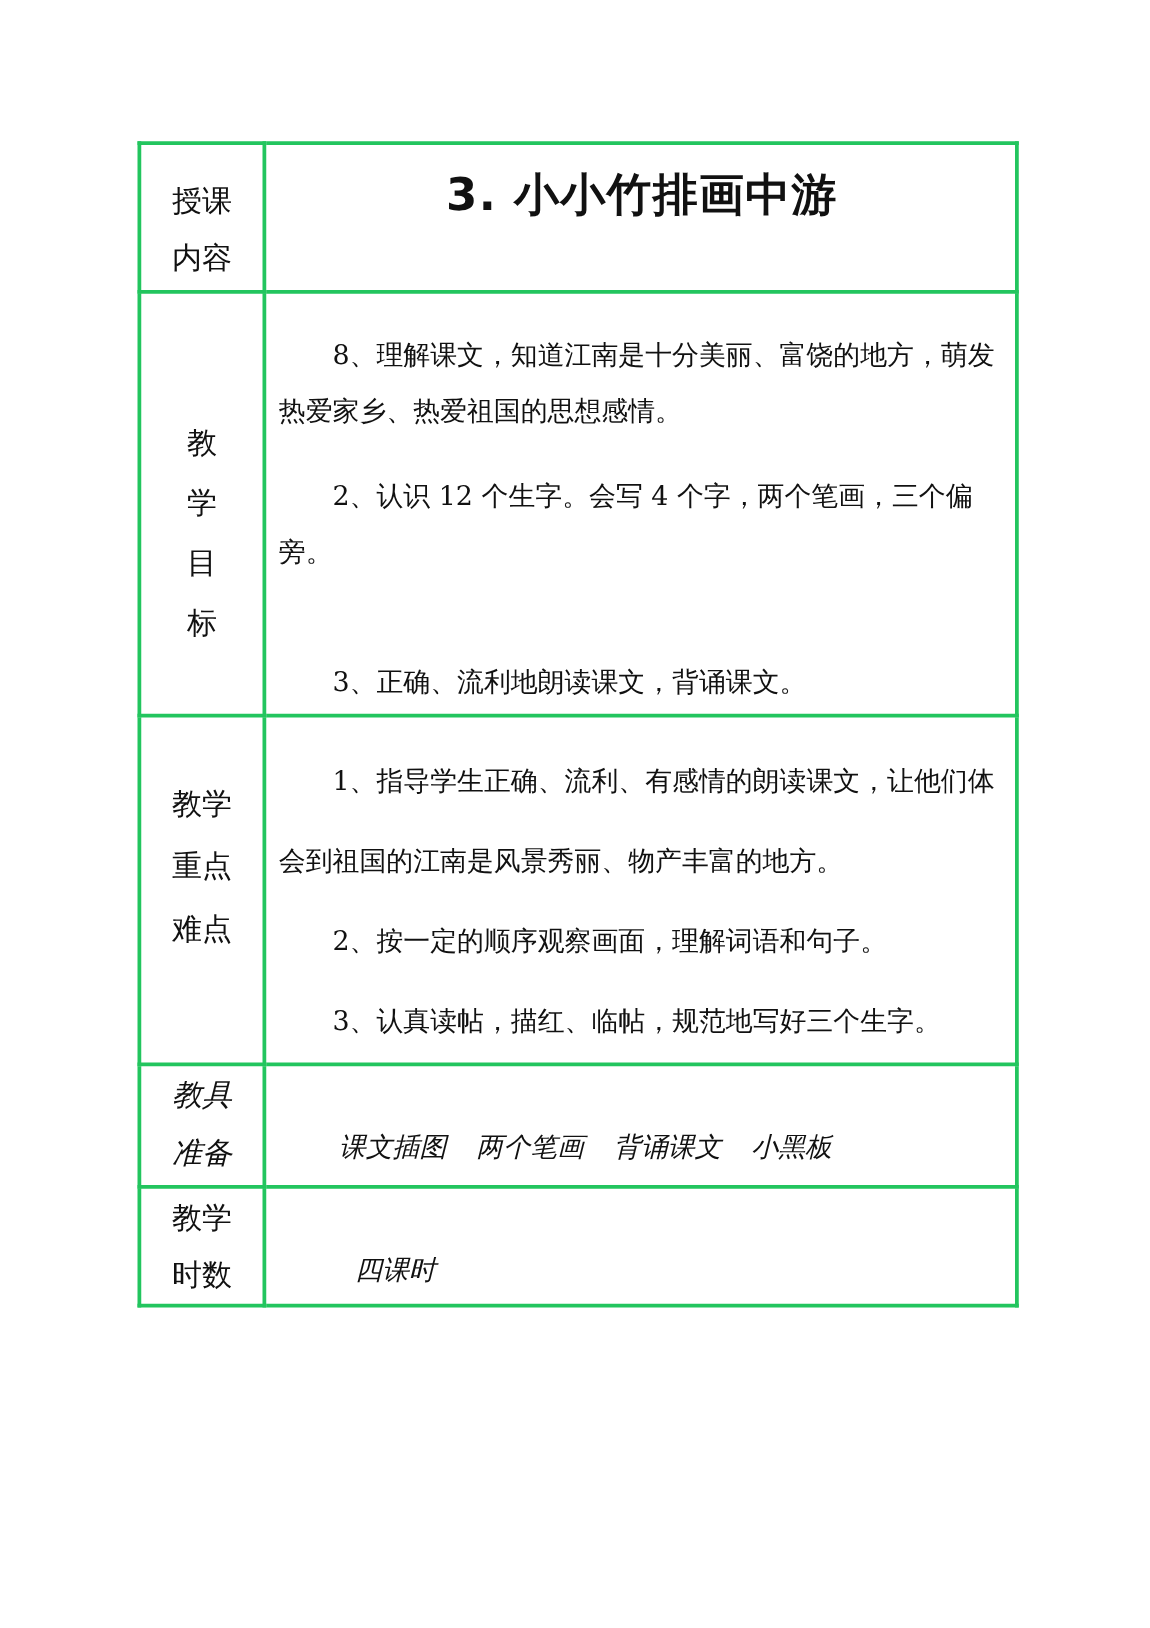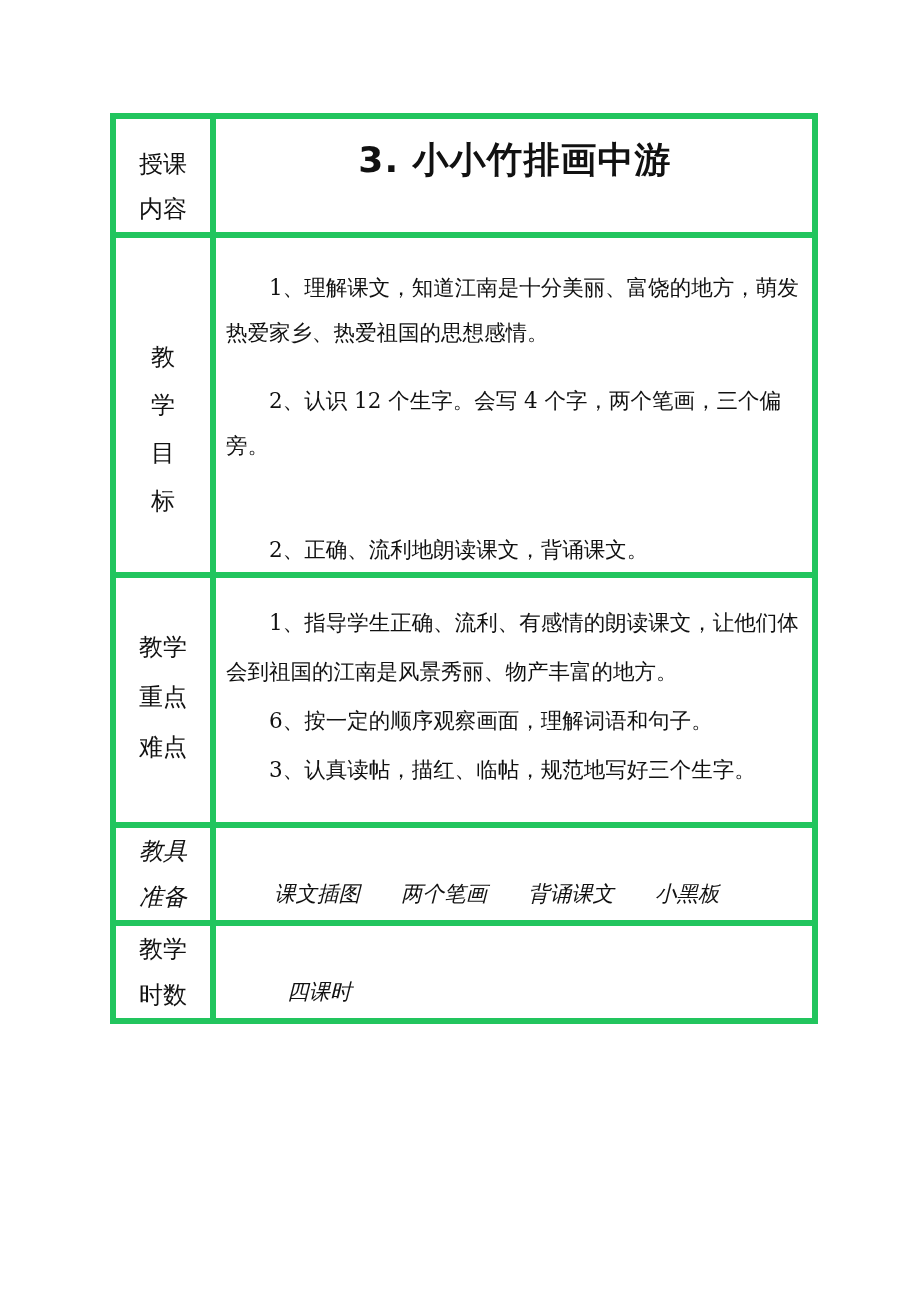--- a/index.html
+++ b/index.html
@@ -16,21 +16,21 @@
     left: 110px;
     top: 113px;
     width: 702px;
     border-collapse: collapse;
     table-layout: fixed;
   }
   col.c1 { width: 100px; }
   col.c2 { width: 602px; }
 
   td {
-    border: 6px solid #22c55e;
+    border: 3px solid #22c55e;
     vertical-align: top;
     padding: 0;
   }
 
   tr.r1 { height: 119px; }
   tr.r2 { height: 339px; }
   tr.r3 { height: 250px; }
   tr.r4 { height: 98px; font-style: italic; }
   tr.r5 { height: 93px; }
 
@@ -55,33 +55,33 @@
     font-weight: 600;
     font-size: 36px;
     line-height: 40px;
     letter-spacing: 1px;
     text-align: center;
     margin-top: 21px;
   }
 
   .para { text-indent: 43px; }
   .r2 .para { line-height: 45px; }
-  .r3 .para { line-height: 49px; }
+  .r3 .para { line-height: 64px; }
   .p-g1 { margin-top: 27px; }
   .p-g2 { margin-top: 23px; }
   .p-g3 { margin-top: 59px; }
   .p-k1 { margin-top: 20px; }
   .p-k2 { margin-top: 0; }
   .p-k3 { margin-top: 0; }
 
   .prep-line {
     margin-top: 53px;
     padding-left: 48px;
     display: flex;
-    gap: 41px;
+    gap: 24px;
     line-height: 26px;
     white-space: nowrap;
   }
   .times-line {
     margin-top: 53px;
     margin-left: 61px;
     line-height: 26px;
     font-style: italic;
   }
 </style>
@@ -106,35 +106,35 @@
       </tr>
 
       <tr class="r2">
         <td class="lcell">
           <span class="lline">教</span>
           <span class="lline">学</span>
           <span class="lline">目</span>
           <span class="lline">标</span>
         </td>
         <td class="ccell">
-          <p class="para p-g1">1、理解课文，知道江南是十分美丽、富饶的地方，萌发热爱家乡、热爱祖国的思想感情。</p>
+          <p class="para p-g1">8、理解课文，知道江南是十分美丽、富饶的地方，萌发热爱家乡、热爱祖国的思想感情。</p>
           <p class="para p-g2">2、认识 12 个生字。会写 4 个字，两个笔画，三个偏旁。</p>
-          <p class="para p-g3">2、正确、流利地朗读课文，背诵课文。</p>
+          <p class="para p-g3">3、正确、流利地朗读课文，背诵课文。</p>
         </td>
       </tr>
 
       <tr class="r3">
         <td class="lcell">
           <span class="lline">教学</span>
           <span class="lline">重点</span>
           <span class="lline">难点</span>
         </td>
         <td class="ccell">
           <p class="para p-k1">1、指导学生正确、流利、有感情的朗读课文，让他们体会到祖国的江南是风景秀丽、物产丰富的地方。</p>
-          <p class="para p-k2">6、按一定的顺序观察画面，理解词语和句子。</p>
+          <p class="para p-k2">2、按一定的顺序观察画面，理解词语和句子。</p>
           <p class="para p-k3">3、认真读帖，描红、临帖，规范地写好三个生字。</p>
         </td>
       </tr>
 
       <tr class="r4">
         <td class="lcell">
           <span class="lline">教具</span>
           <span class="lline">准备</span>
         </td>
         <td class="ccell">

